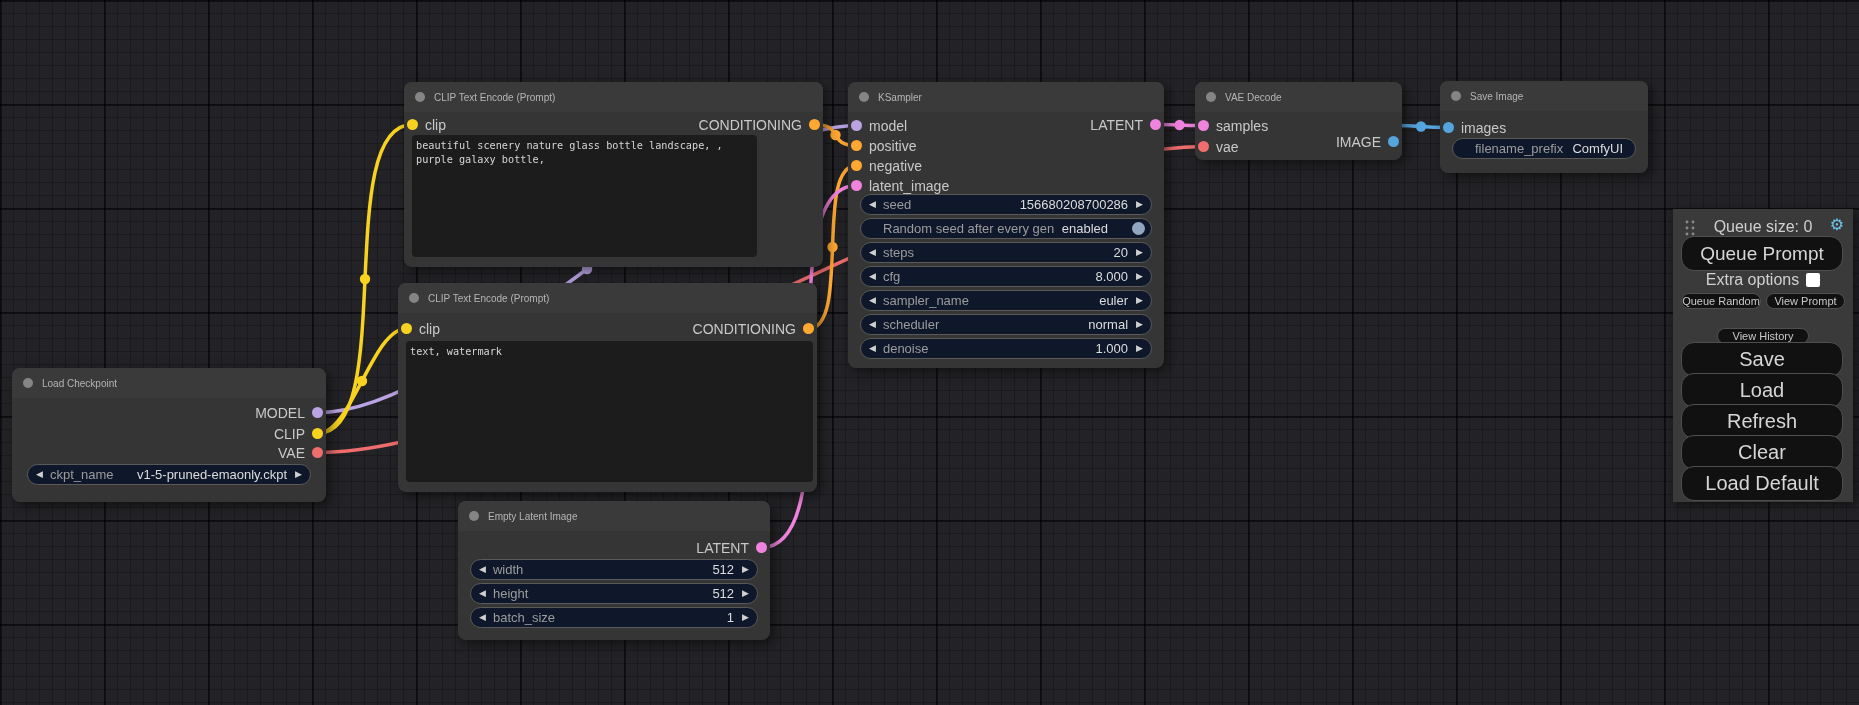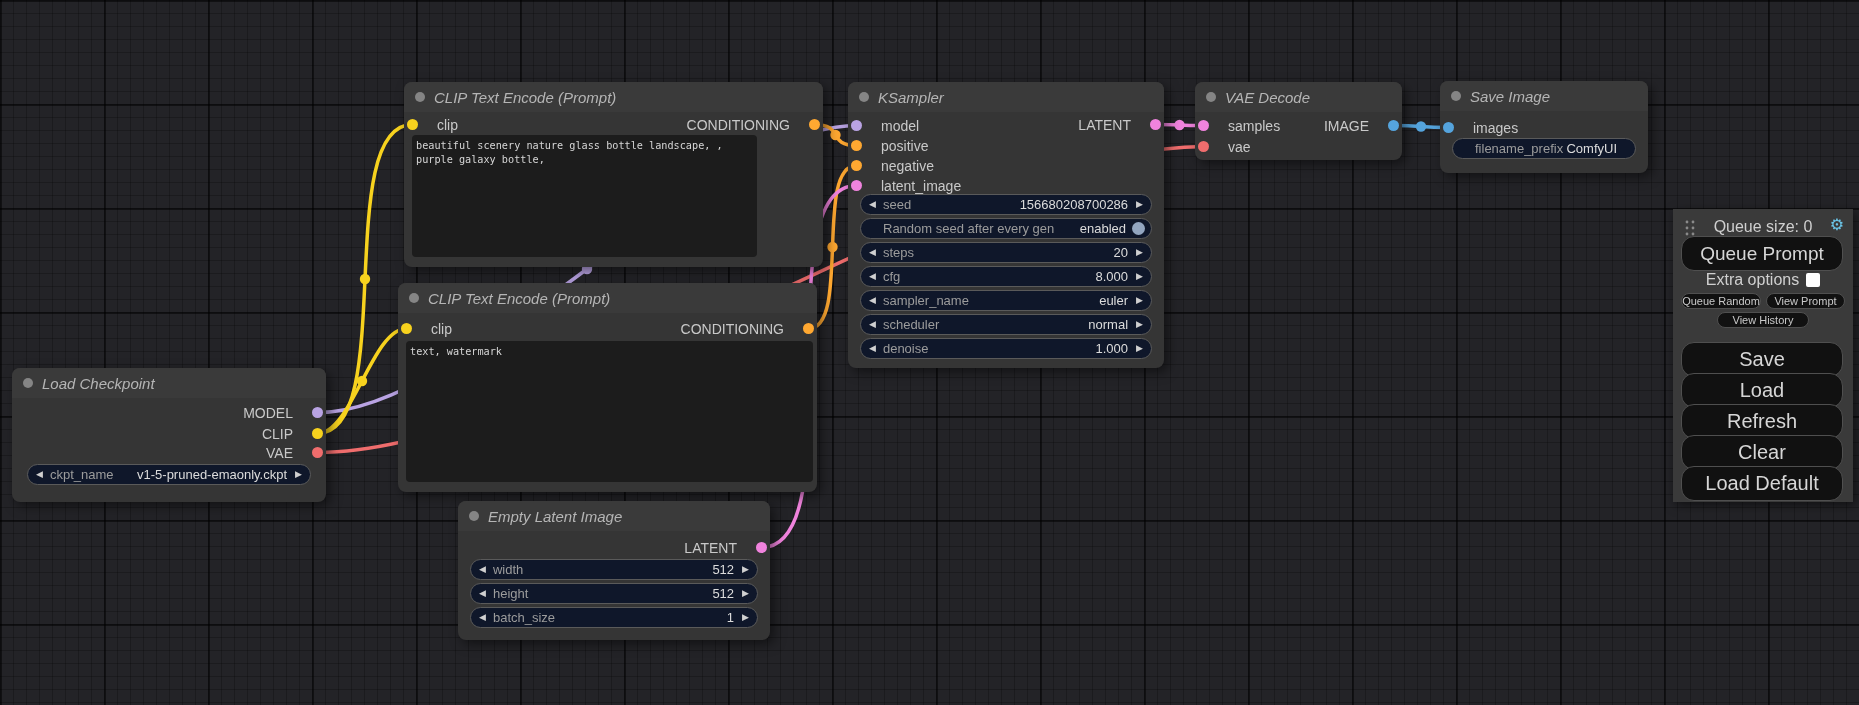--- a/index.html
+++ b/index.html
@@ -11,23 +11,23 @@
       linear-gradient(rgba(0,0,0,.50) 2px, transparent 2px),
       linear-gradient(90deg, rgba(0,0,0,.50) 2px, transparent 2px),
       linear-gradient(rgba(0,0,0,.22) 1px, transparent 1px),
       linear-gradient(90deg, rgba(0,0,0,.22) 1px, transparent 1px);
     background-size:104px 104px,104px 104px,13px 13px,13px 13px;
   }
   #links-svg{position:absolute;left:0;top:0;z-index:1;pointer-events:none;}
   .node{position:absolute;background:#353535;border-radius:8px;
         box-shadow:4px 4px 12px rgba(0,0,0,.5);z-index:2;}
   .ntitle{height:30px;display:flex;align-items:center;gap:9px;padding:0 11px;
-          background:#3a3a3a;border-radius:8px 8px 0 0;font-size:15px;color:#b5b5b5;font-style:italic;}
+          background:#3a3a3a;border-radius:8px 8px 0 0;font-size:10px;color:#b5b5b5;}
   .tdot{width:10px;height:10px;border-radius:50%;background:#858585;flex:none;}
-  .port{position:absolute;display:flex;align-items:center;gap:19px;
+  .port{position:absolute;display:flex;align-items:center;gap:7px;
         font-size:14px;color:#c9c9c9;height:17px;white-space:nowrap;}
   .port.in{left:3px;} .port.out{right:3px;}
   .pdot{width:11px;height:11px;border-radius:50%;flex:none;}
   .c-model{background:#b9a3e3;} .c-clip{background:#f7d21e;} .c-vae{background:#f06d6d;}
   .c-cond{background:#ffa831;}  .c-latent{background:#f083dd;} .c-image{background:#55a4dd;}
   .widget{position:absolute;height:21px;background:#0f172a;border:1px solid #5a5a5a;
           border-radius:11px;display:flex;align-items:center;padding:0 8px;
           font-size:13px;color:#9c9c9c;box-sizing:border-box;}
   .warr{font-size:9px;color:#d0d0d0;line-height:1;flex:none;}
   .wlabel{margin-left:7px;}
@@ -162,21 +162,21 @@
     <span>latent_image</span>
   </div>
   <div class="widget" style="left:12px;top:112px;width:292px">
     <span class="warr">◀</span>
     <span class="wlabel">seed</span>
     <span class="wvalue">156680208700286</span>
     <span class="warr">▶</span>
   </div>
   <div class="widget" style="left:12px;top:136px;width:292px">
     <span class="wlabel noarr">Random seed after every gen</span>
-    <span class="wvalue" style="margin-right:6px">enabled</span>
+    <span class="wvalue" style="margin-right:24px">enabled</span>
     <span class="toggle"></span>
   </div>
   <div class="widget" style="left:12px;top:160px;width:292px">
     <span class="warr">◀</span>
     <span class="wlabel">steps</span>
     <span class="wvalue">20</span>
     <span class="warr">▶</span>
   </div>
   <div class="widget" style="left:12px;top:184px;width:292px">
     <span class="warr">◀</span>
@@ -206,42 +206,42 @@
 
 <div class="node" style="left:1195px;top:82px;width:207px;height:78px">
   <div class="ntitle">
     <span class="tdot"></span>
     <span>VAE Decode</span>
   </div>
   <div class="port in" style="top:35px">
     <span class="pdot c-latent"></span>
     <span>samples</span>
   </div>
-  <div class="port out" style="top:35px">
+  <div class="port out" style="top:51px">
     <span>IMAGE</span>
     <span class="pdot c-image"></span>
   </div>
   <div class="port in" style="top:56px">
     <span class="pdot c-vae"></span>
     <span>vae</span>
   </div>
 </div>
 
 <div class="node" style="left:1440px;top:81px;width:208px;height:92px">
   <div class="ntitle">
     <span class="tdot"></span>
     <span>Save Image</span>
   </div>
   <div class="port in" style="top:38px">
     <span class="pdot c-image"></span>
     <span>images</span>
   </div>
   <div class="widget" style="left:12px;top:57px;width:184px">
     <span class="wlabel noarr">filename_prefix</span>
-    <span class="wvalue" style="margin-right:10px">ComfyUI</span>
+    <span class="wvalue" style="margin-right:4px">ComfyUI</span>
   </div>
 </div>
 
 <div class="node" style="left:458px;top:501px;width:312px;height:139px">
   <div class="ntitle">
     <span class="tdot"></span>
     <span>Empty Latent Image</span>
   </div>
   <div class="port out" style="top:38px">
     <span>LATENT</span>
@@ -282,19 +282,19 @@
   </span>
   <div class="qtitle">Queue size: 0</div>
   <span class="qgear">⚙</span>
   <div class="qbtn prompt">Queue Prompt</div>
   <div class="extra">
     <span>Extra options</span>
     <span class="checkbox"></span>
   </div>
   <div class="qsmall" style="left:8px;top:84px;width:80px">Queue Random</div>
   <div class="qsmall" style="left:93px;top:84px;width:79px">View Prompt</div>
-  <div class="qsmall" style="left:44px;top:103px;width:92px">View History</div>
+  <div class="qsmall" style="left:44px;top:119px;width:92px">View History</div>
   <div class="qbtn big" style="top:133px">Save</div>
   <div class="qbtn big" style="top:164px">Load</div>
   <div class="qbtn big" style="top:195px">Refresh</div>
   <div class="qbtn big" style="top:226px">Clear</div>
   <div class="qbtn big" style="top:257px">Load Default</div>
 </div>
 
 </body></html>

